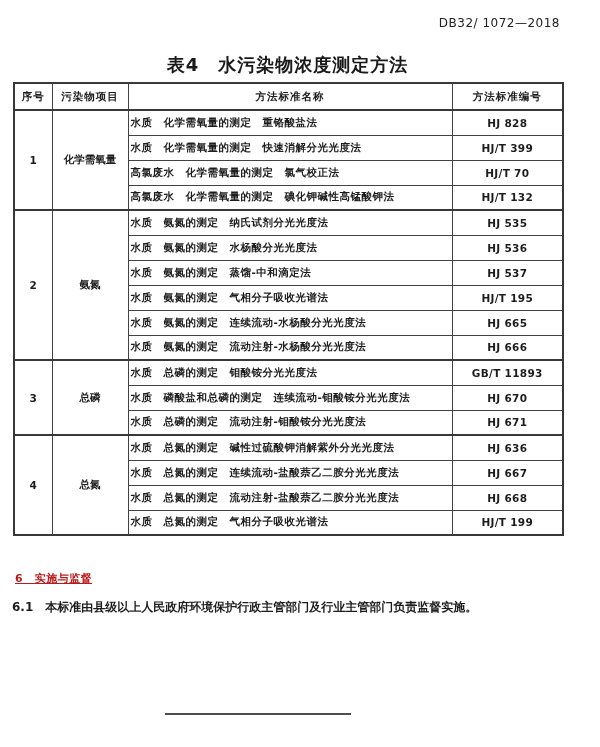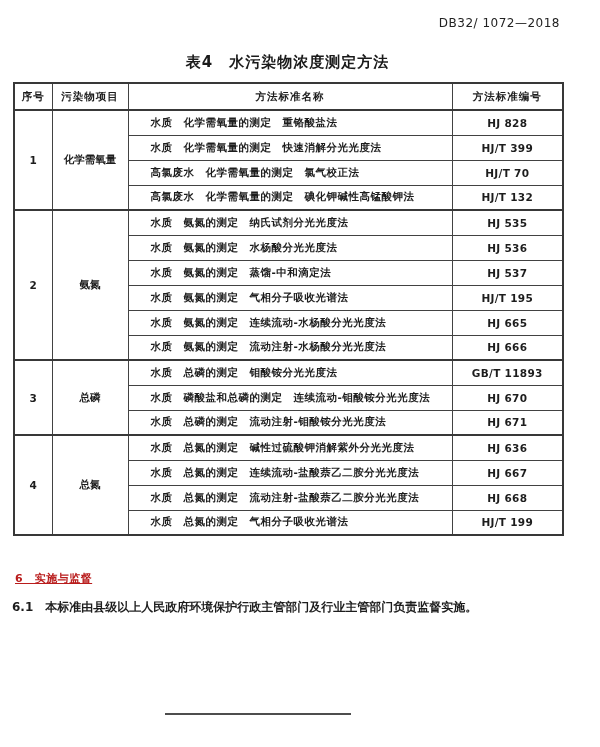--- a/index.html
+++ b/index.html
@@ -14,40 +14,40 @@
   .page { position:absolute; inset:0; background:#fff; }
 
   .doc-number {
     position:absolute; top:16px; right:40px;
     font-size:12px; font-weight:400; letter-spacing:0.5px;
     color:#222;
   }
 
   .table-title {
     position:absolute; top:53px; left:13px; width:549px;
-    text-align:center; font-size:15px; font-weight:700;
+    text-align:center; font-size:18px; font-weight:700;
     letter-spacing:1px; color:#1a1a1a;
   }
 
   table.methods {
     position:absolute; top:82px; left:13px;
     width:549px; table-layout:fixed;
     border-collapse:collapse;
     border:2px solid #383838;
   }
   table.methods th, table.methods td {
     border:1px solid #424242;
     font-size:10.5px; color:#1d1d1d;
     text-align:center; vertical-align:middle;
     padding:2px 3px;
     overflow:hidden; white-space:nowrap;
   }
   table.methods th { height:27px; font-weight:700; letter-spacing:1px; }
   table.methods td { height:25px; font-weight:600; }
-  table.methods td.c-name { text-align:left; padding-left:22px; letter-spacing:0.5px; }
+  table.methods td.c-name { text-align:left; padding-left:2px; letter-spacing:0.5px; }
   table.methods td.c-code { letter-spacing:0.3px; }
   table.methods tr.group-start td { border-top:2px solid #383838; }
 
   .sec-heading {
     position:absolute; top:571px; left:15px; width:570px;
     font-size:11px; font-weight:700; color:#b91c1c;
     letter-spacing:0.5px;
     text-decoration:underline;
   }
   .clause {

